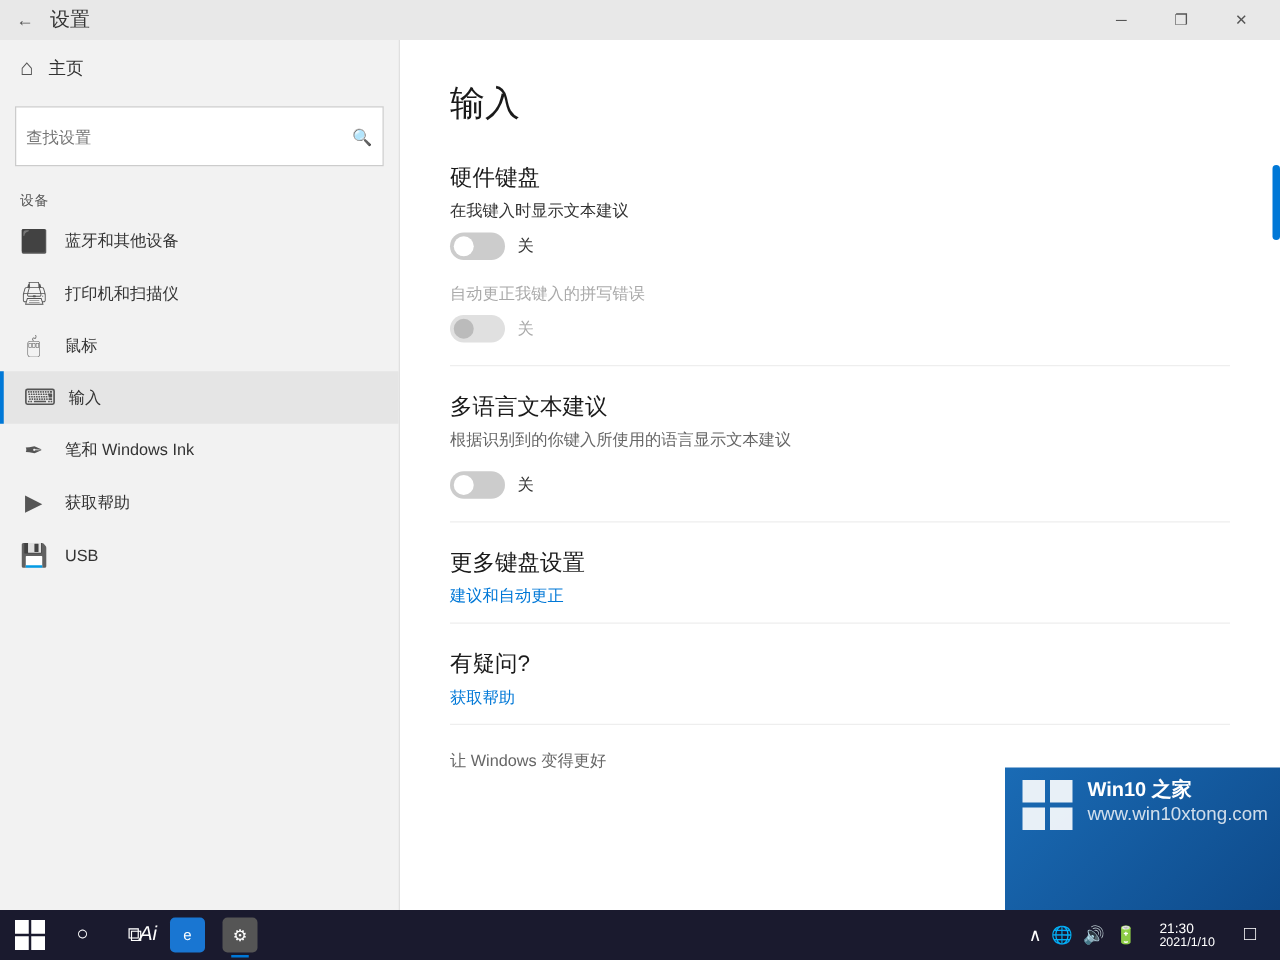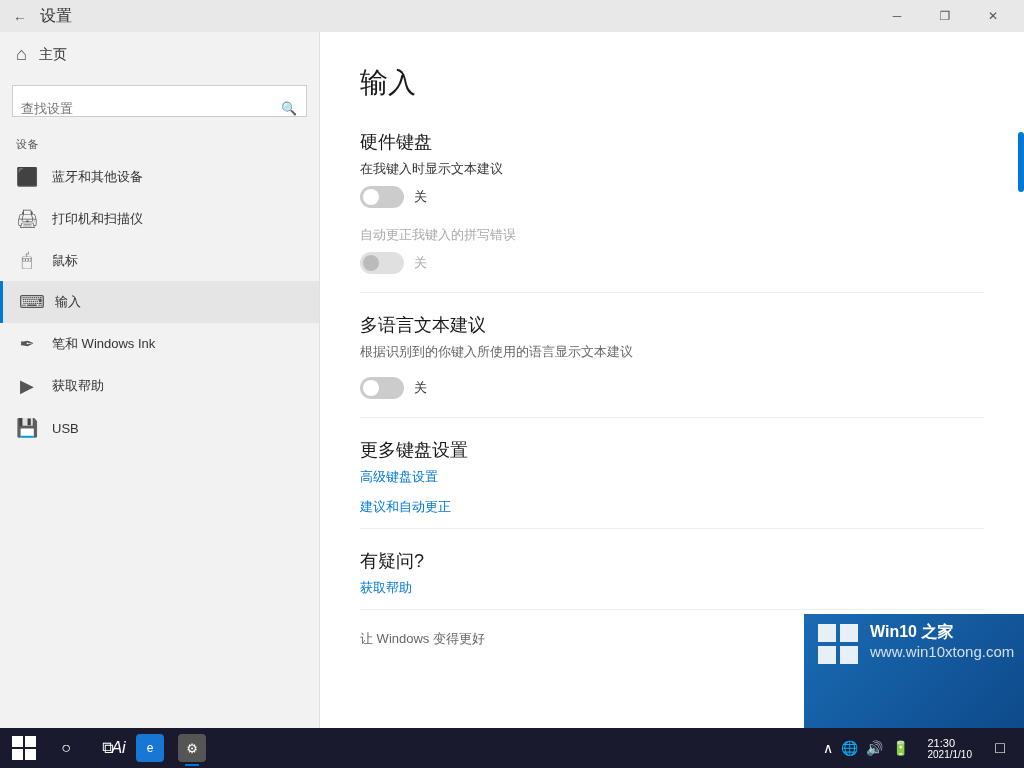--- a/index.html
+++ b/index.html
@@ -81,24 +81,24 @@
     }
     .sidebar-home-icon {
       font-size: 18px; color: #555;
     }
     .sidebar-home-label {
       font-size: 14px; color: #333;
     }
     .search-box {
       margin: 8px 12px;
       display: flex;
-      align-items: flex-end;
+      align-items: center;
       background: white;
       border: 1px solid #ccc;
-      height: 32px;
+      height: 48px;
       padding: 0 8px;
     }
     .search-box input {
       border: none; outline: none;
       flex: 1;
       font-size: 13px;
       background: transparent;
     }
     .search-icon {
       font-size: 13px; color: #666;
@@ -434,21 +434,20 @@
       <h2 class="section-title">多语言文本建议</h2>
       <p class="section-desc">根据识别到的你键入所使用的语言显示文本建议</p>
       <div class="toggle-row">
         <div class="toggle off"></div>
         <span class="toggle-text">关</span>
       </div>
 
       <hr class="divider">
 
       <h2 class="section-title">更多键盘设置</h2>
-      <a class="link-item">高级键盘设置</a>
       <a class="link-item">建议和自动更正</a>
 
       <hr class="divider">
 
       <h2 class="section-title">有疑问?</h2>
       <a class="link-item">获取帮助</a>
 
       <hr class="divider">
 
       <p class="section-desc">让 Windows 变得更好</p>

